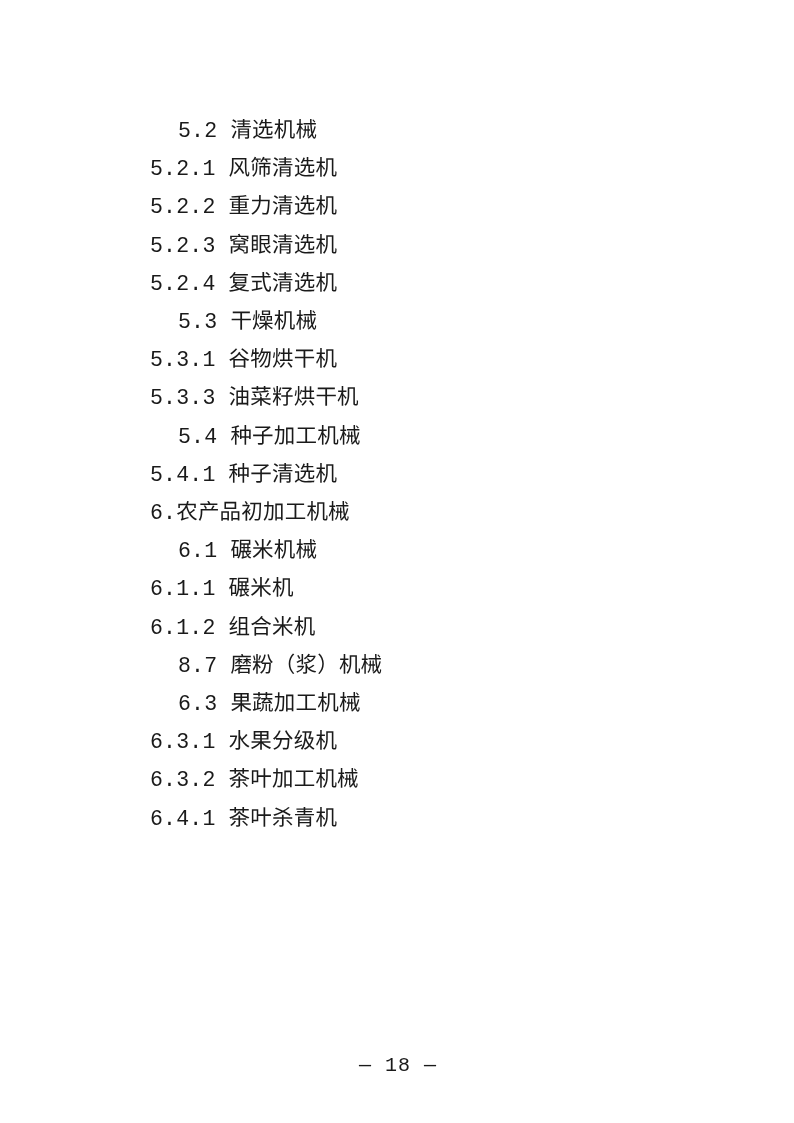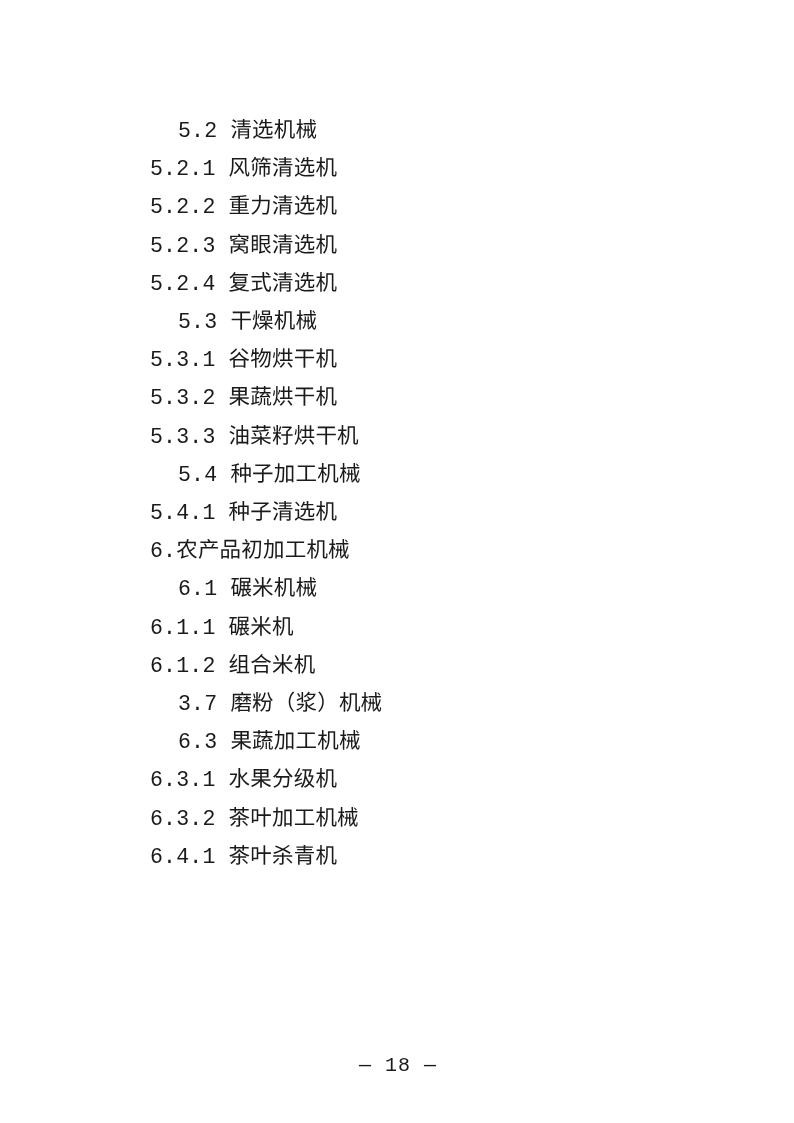--- a/index.html
+++ b/index.html
@@ -51,28 +51,27 @@
 
 <div class="page">
   <div class="content" id="doc-content">
       <div class="line indent">5.2 清选机械</div>
       <div class="line">5.2.1 风筛清选机</div>
       <div class="line">5.2.2 重力清选机</div>
       <div class="line">5.2.3 窝眼清选机</div>
       <div class="line">5.2.4 复式清选机</div>
       <div class="line indent">5.3 干燥机械</div>
       <div class="line">5.3.1 谷物烘干机</div>
-      <div class="line">5.3.2 果蔬烘干机</div>
       <div class="line">5.3.3 油菜籽烘干机</div>
       <div class="line indent">5.4 种子加工机械</div>
       <div class="line">5.4.1 种子清选机</div>
       <div class="line">6.农产品初加工机械</div>
       <div class="line indent">6.1 碾米机械</div>
       <div class="line">6.1.1 碾米机</div>
       <div class="line">6.1.2 组合米机</div>
-      <div class="line indent">3.7 磨粉（浆）机械</div>
+      <div class="line indent">8.7 磨粉（浆）机械</div>
       <div class="line indent">6.3 果蔬加工机械</div>
       <div class="line">6.3.1 水果分级机</div>
       <div class="line">6.3.2 茶叶加工机械</div>
       <div class="line">6.4.1 茶叶杀青机</div>
     </div>
   <div class="footer">— 18 —</div>
 </div>
 
 </body></html>

